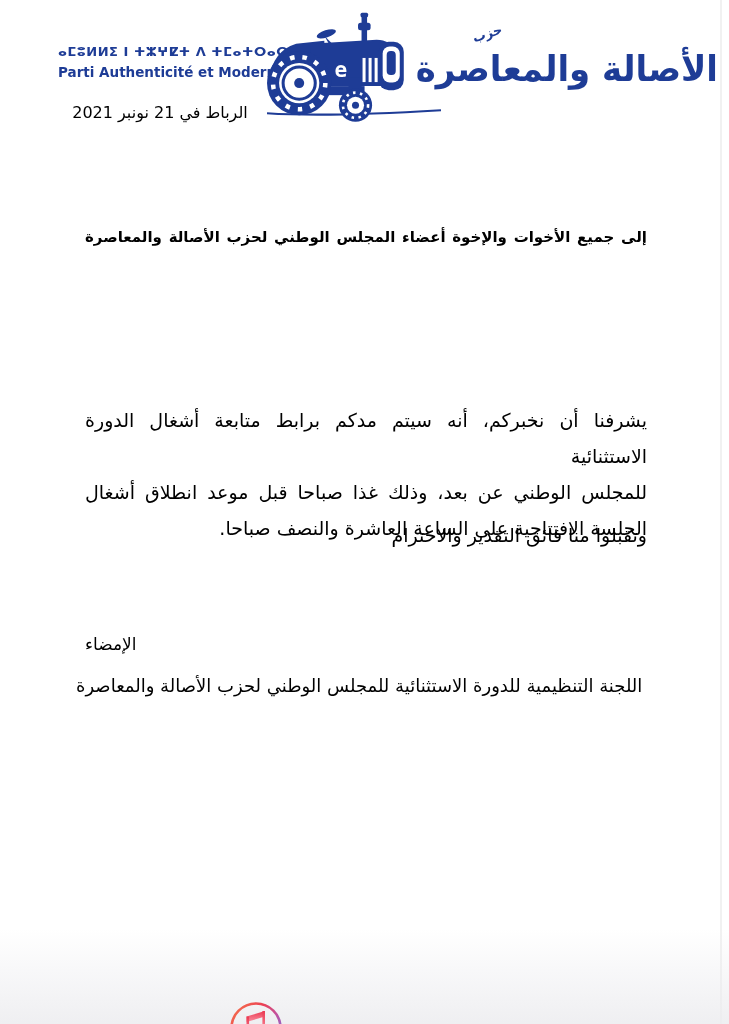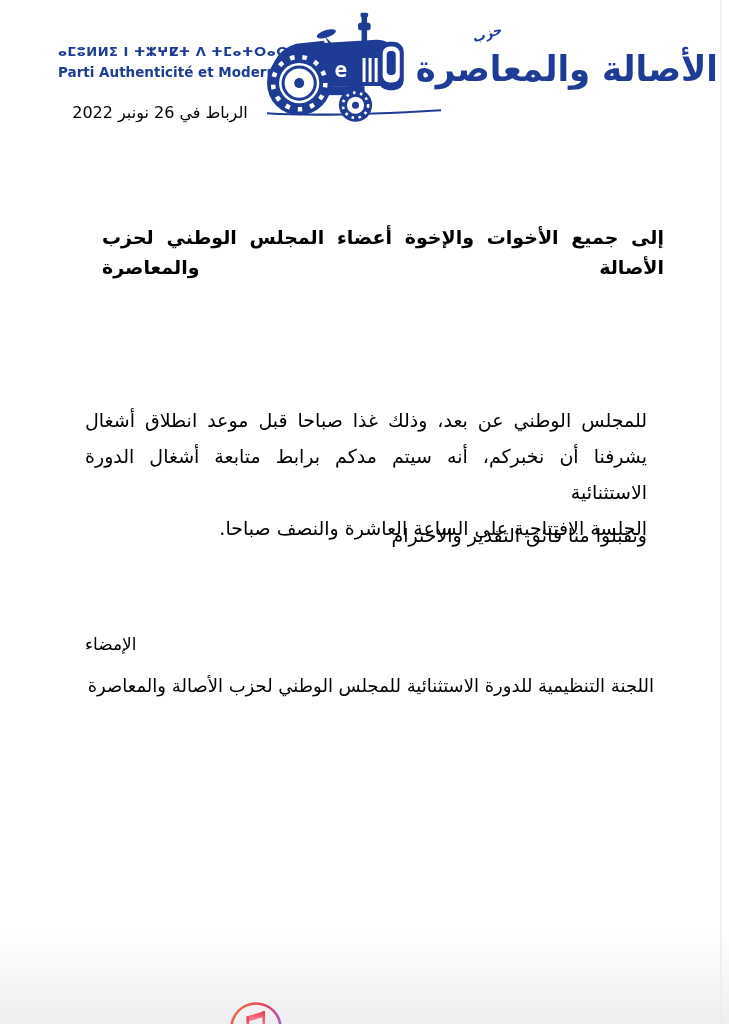--- a/index.html
+++ b/index.html
@@ -23,45 +23,45 @@
   .tractor{position:absolute;left:266px;top:12px;}
 
   .calli{position:absolute;left:434px;top:26px;width:288px;height:80px;color:#1e3c96;}
   .calli-main{position:absolute;right:4px;top:22px;font-size:34px;font-weight:bold;
     white-space:nowrap;direction:rtl;transform:scaleY(1.05);}
   .calli-hizb{position:absolute;left:38px;top:0px;font-size:13px;font-weight:bold;
     transform:rotate(-18deg);direction:rtl;}
 
   
   .rtl{direction:rtl;}
-  .heading{position:absolute;left:85px;top:222px;width:562px;font-size:19px;font-weight:bold;
-    text-align:justify;text-align-last:justify;line-height:30px;margin-left:17px;}
+  .heading{position:absolute;left:85px;top:222px;width:562px;font-size:15px;font-weight:bold;
+    text-align:justify;text-align-last:justify;line-height:30px;}
   .body-block{position:absolute;left:85px;top:402px;width:562px;font-size:19px;line-height:36px;}
   .line-just{text-align:justify;text-align-last:justify;}
   .line-left{text-align:right;}
   .closing{position:absolute;left:85px;top:524px;width:562px;font-size:19px;text-align:right;}
   .sig-label{position:absolute;left:85px;top:634px;width:562px;font-size:17px;text-align:left;}
-  .committee{position:absolute;left:76px;top:672px;width:578px;font-size:18px;text-align:right;line-height:28px;}
+  .committee{position:absolute;left:76px;top:672px;width:578px;font-size:18px;text-align:left;line-height:28px;}
 
   
   .music-icon{position:absolute;left:228px;top:999px;}
 </style>
 </head>
 <body>
 
 <div class="page">
 
   <div class="edge-line"></div>
 
   <div class="hdr-left">
     <div class="tifinagh">ⴰⵎⵓⵍⵍⵉ ⵏ ⵜⵣⵖⵇⵜ ⴷ ⵜⵎⴰⵜⵔⴰⵔⵜ</div>
     <div class="party-fr">Parti Authenticité et Modernité</div>
   </div>
 
-  <div class="date-line">الرباط في 26 نونبر 2022</div>
+  <div class="date-line">الرباط في 21 نونبر 2021</div>
 
   <div class="tractor">
     <svg width="176" height="112" viewBox="0 0 175 110" xmlns="http://www.w3.org/2000/svg">
       <g fill="#1e3c96">
 
         <path d="M1,100 Q60,104 174,97" fill="none" stroke="#1e3c96" stroke-width="2.2"></path>
 
         <rect x="95" y="3" width="5.5" height="28"></rect>
         <rect x="91.5" y="10" width="12.5" height="7.5" rx="2.5"></rect>
         <rect x="94" y="0" width="7.5" height="4.5" rx="1.5"></rect>
@@ -101,22 +101,22 @@
   </div>
 
   <div class="calli">
     <span class="calli-hizb">حزب</span>
     <span class="calli-main">الأصالة والمعاصرة</span>
   </div>
 
   <div class="heading rtl">إلى جميع الأخوات والإخوة أعضاء المجلس الوطني لحزب الأصالة والمعاصرة</div>
 
   <div class="body-block rtl">
+    <div class="line-just">يشرفنا أن نخبركم، أنه سيتم مدكم برابط متابعة أشغال الدورة الاستثنائية</div>
     <div class="line-just">للمجلس الوطني عن بعد، وذلك غذا صباحا قبل موعد انطلاق أشغال</div>
-    <div class="line-just">يشرفنا أن نخبركم، أنه سيتم مدكم برابط متابعة أشغال الدورة الاستثنائية</div>
     <div class="line-left">الجلسة الافتتاحية على الساعة العاشرة والنصف صباحا.</div>
   </div>
 
   <div class="closing rtl">وتقبلوا منا فائق التقدير والاحترام</div>
 
   <div class="sig-label rtl">الإمضاء</div>
 
   <div class="committee rtl">اللجنة التنظيمية للدورة الاستثنائية للمجلس الوطني لحزب الأصالة والمعاصرة</div>
 
   <div class="bottom-fade"></div>

